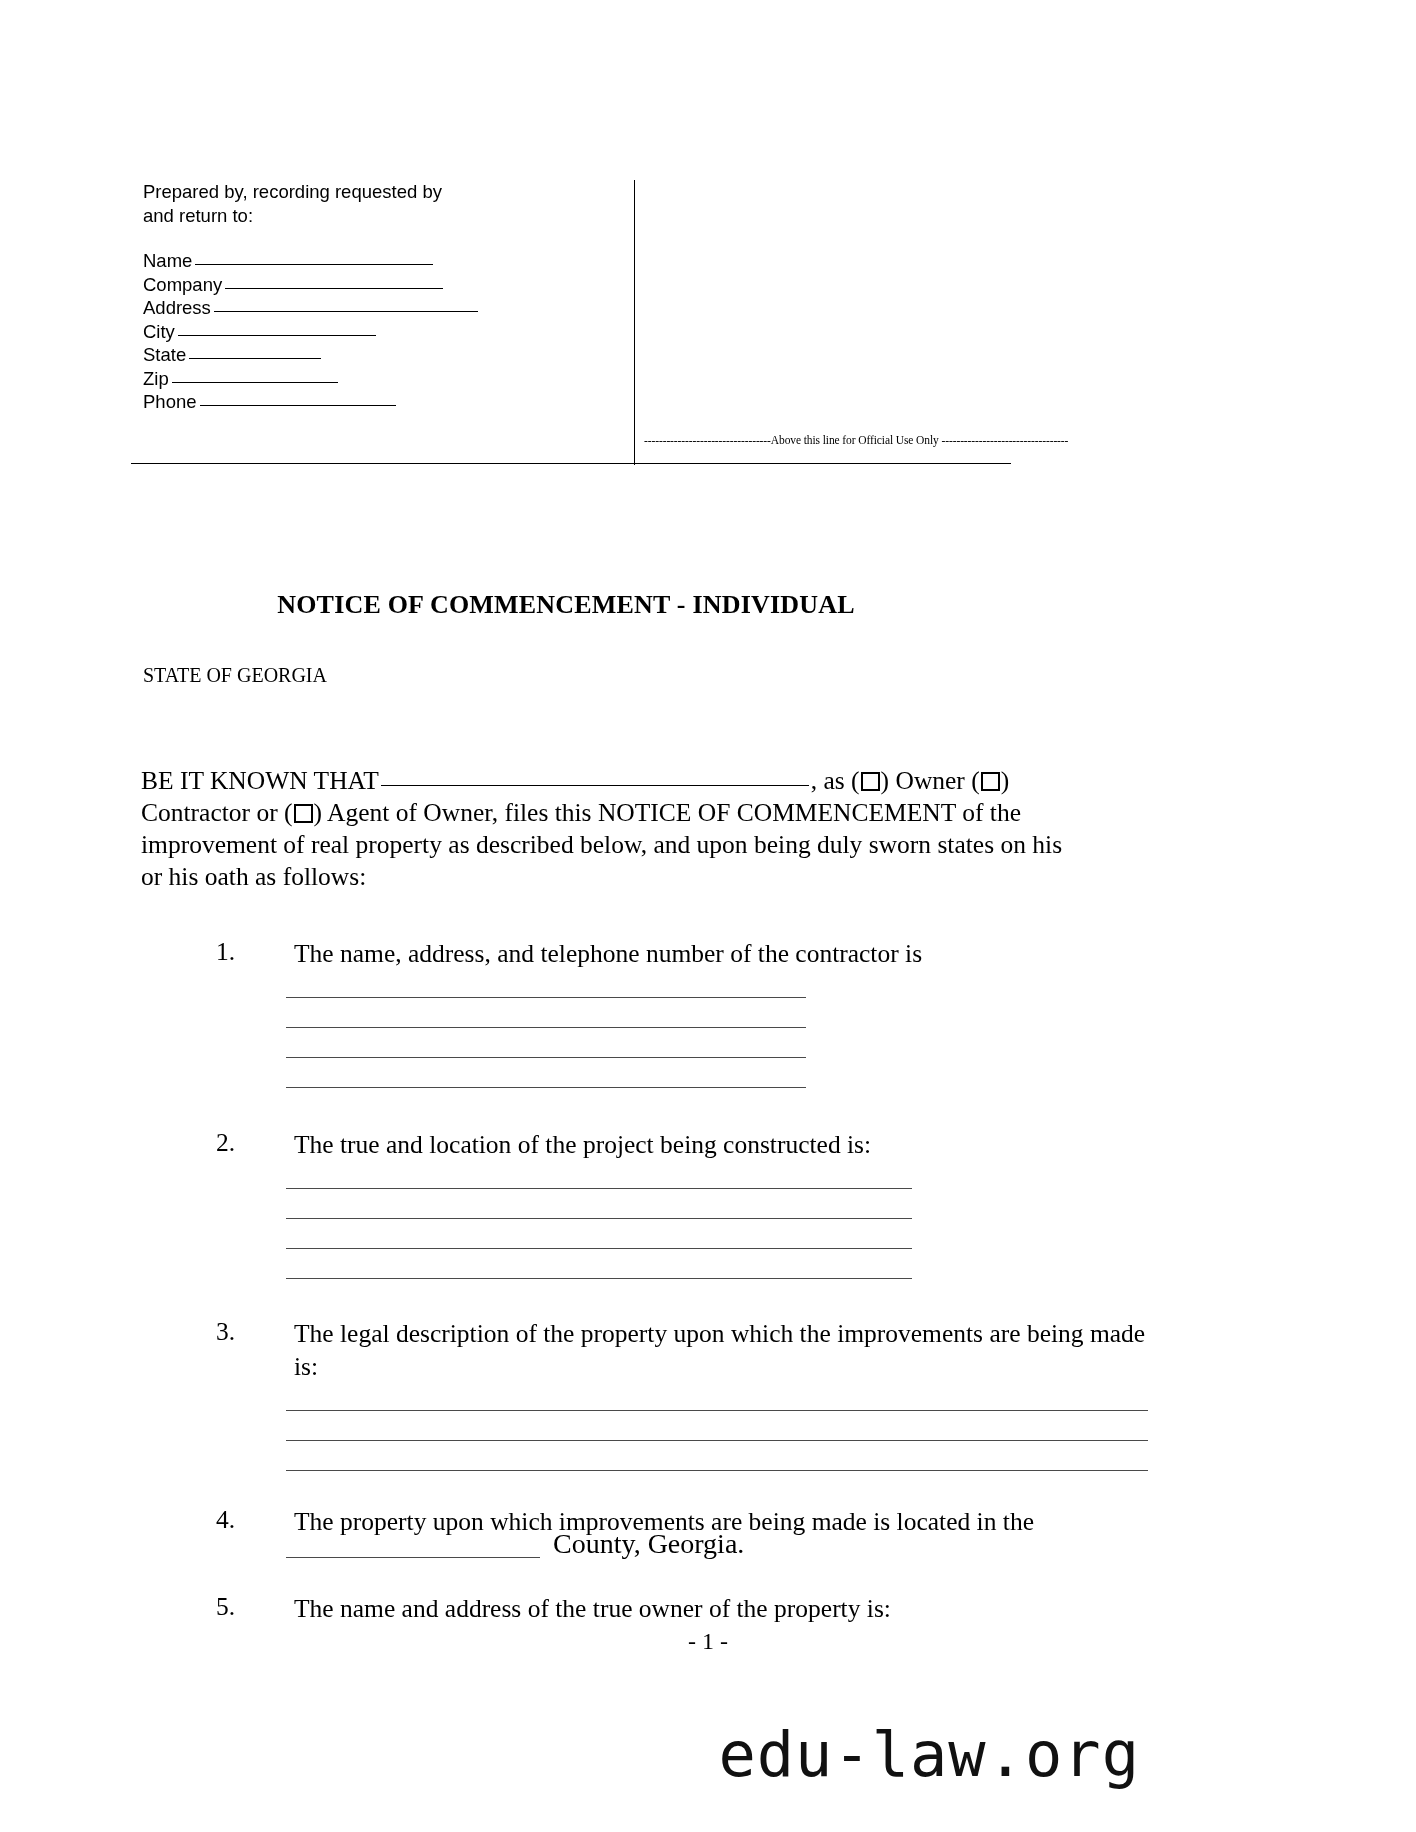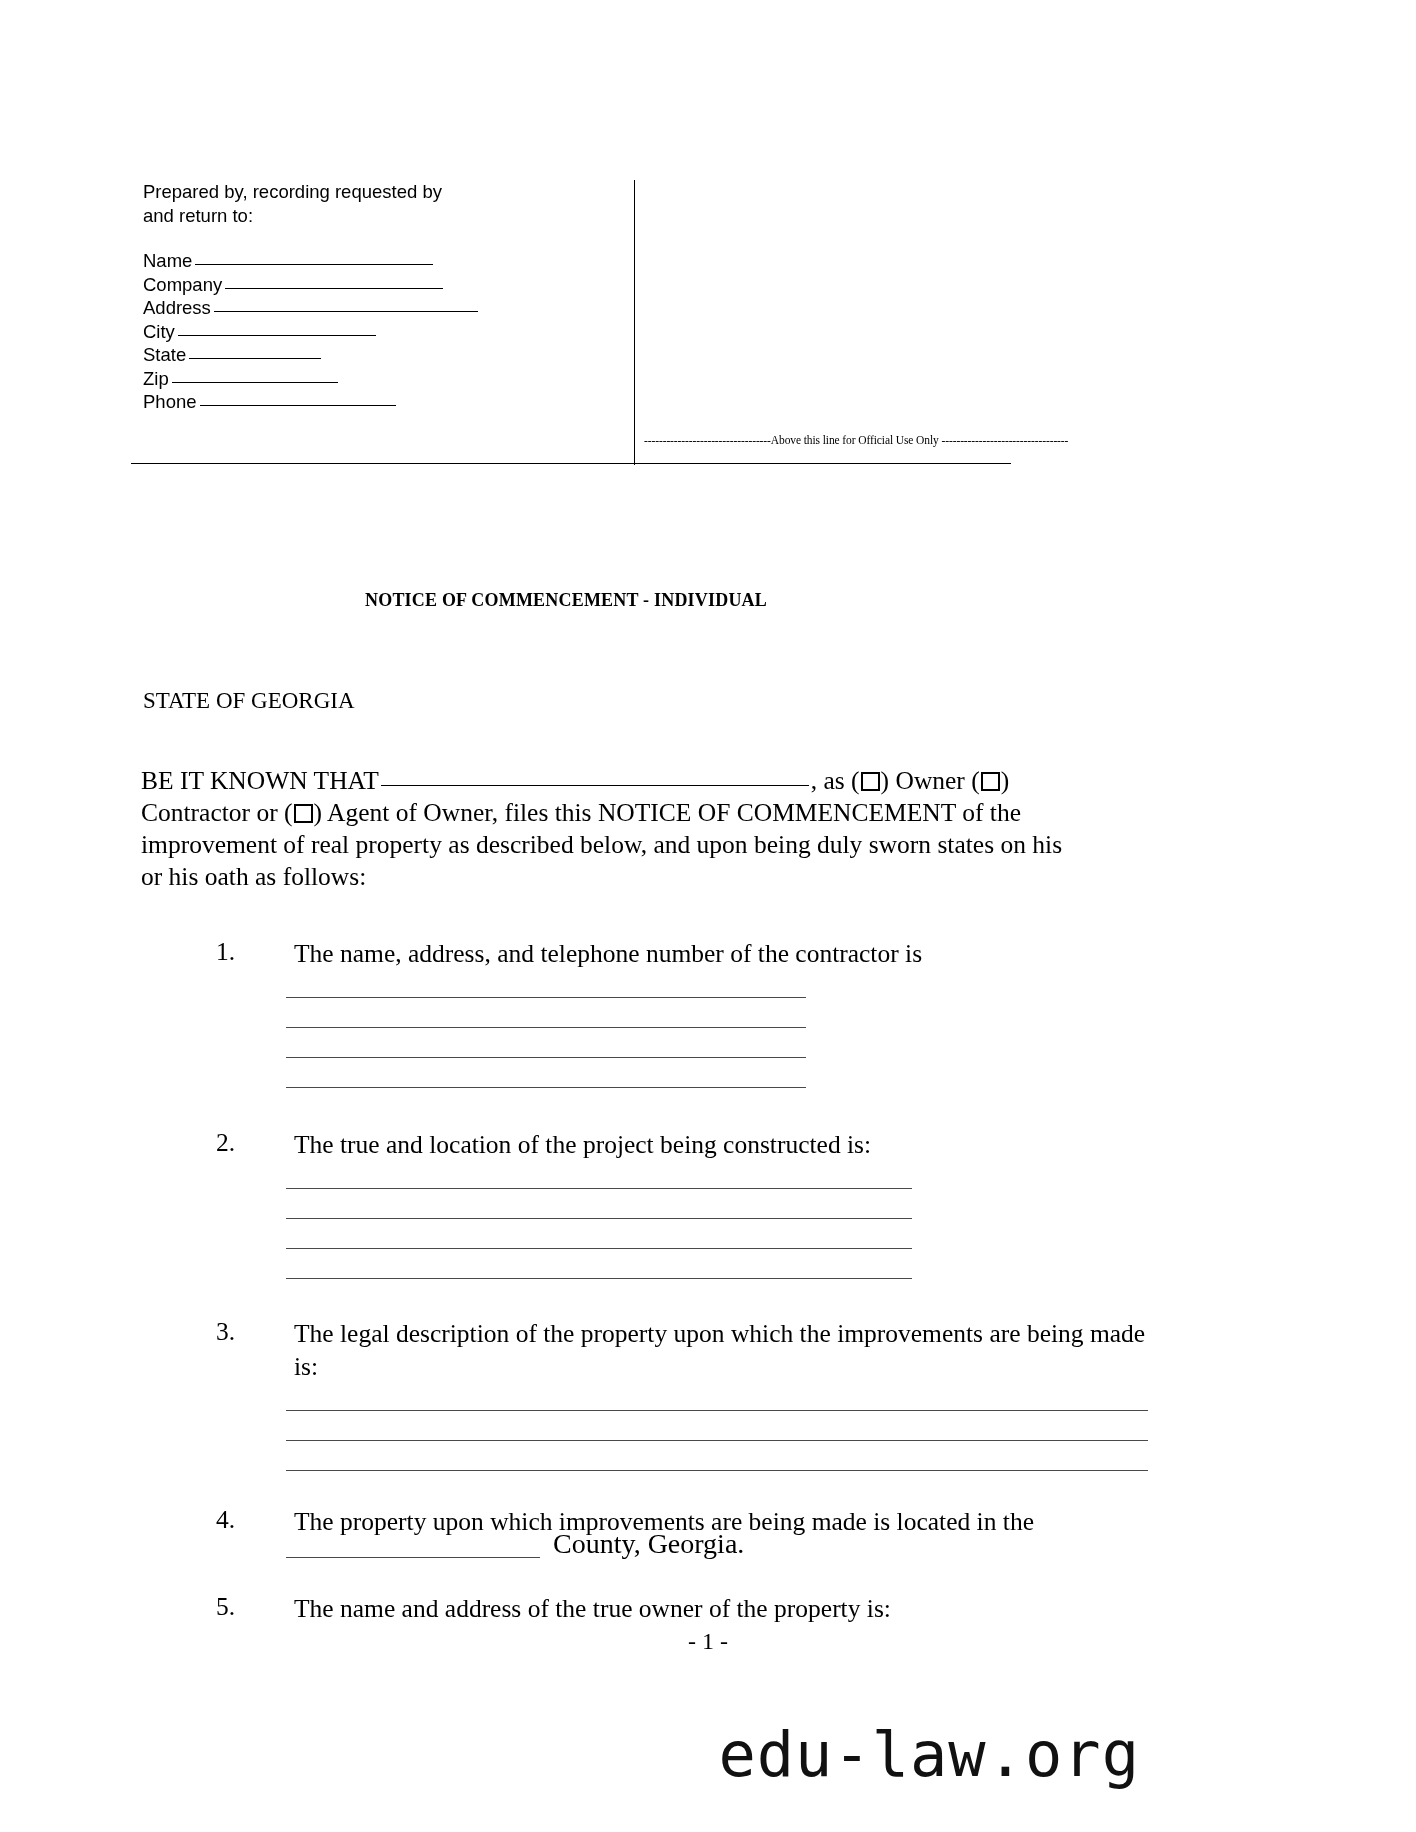--- a/index.html
+++ b/index.html
@@ -88,30 +88,30 @@
 
   
   .doc-title {
     position: absolute;
     left: 0;
     top: 590px;
     width: 1132px;
     text-align: center;
     font-family: "Liberation Serif", serif;
     font-weight: bold;
-    font-size: 18px;
+    font-size: 26px;
     letter-spacing: 0.2px;
   }
 
   
   .state-line {
     position: absolute;
     left: 143px;
-    top: 688px;
-    font-size: 23px;
+    top: 664px;
+    font-size: 20px;
   }
   .county-line {
     position: absolute;
     left: 143px;
     top: 702px;
     font-size: 25.5px;
     white-space: nowrap;
   }
   .county-rule {
     display: inline-block;

